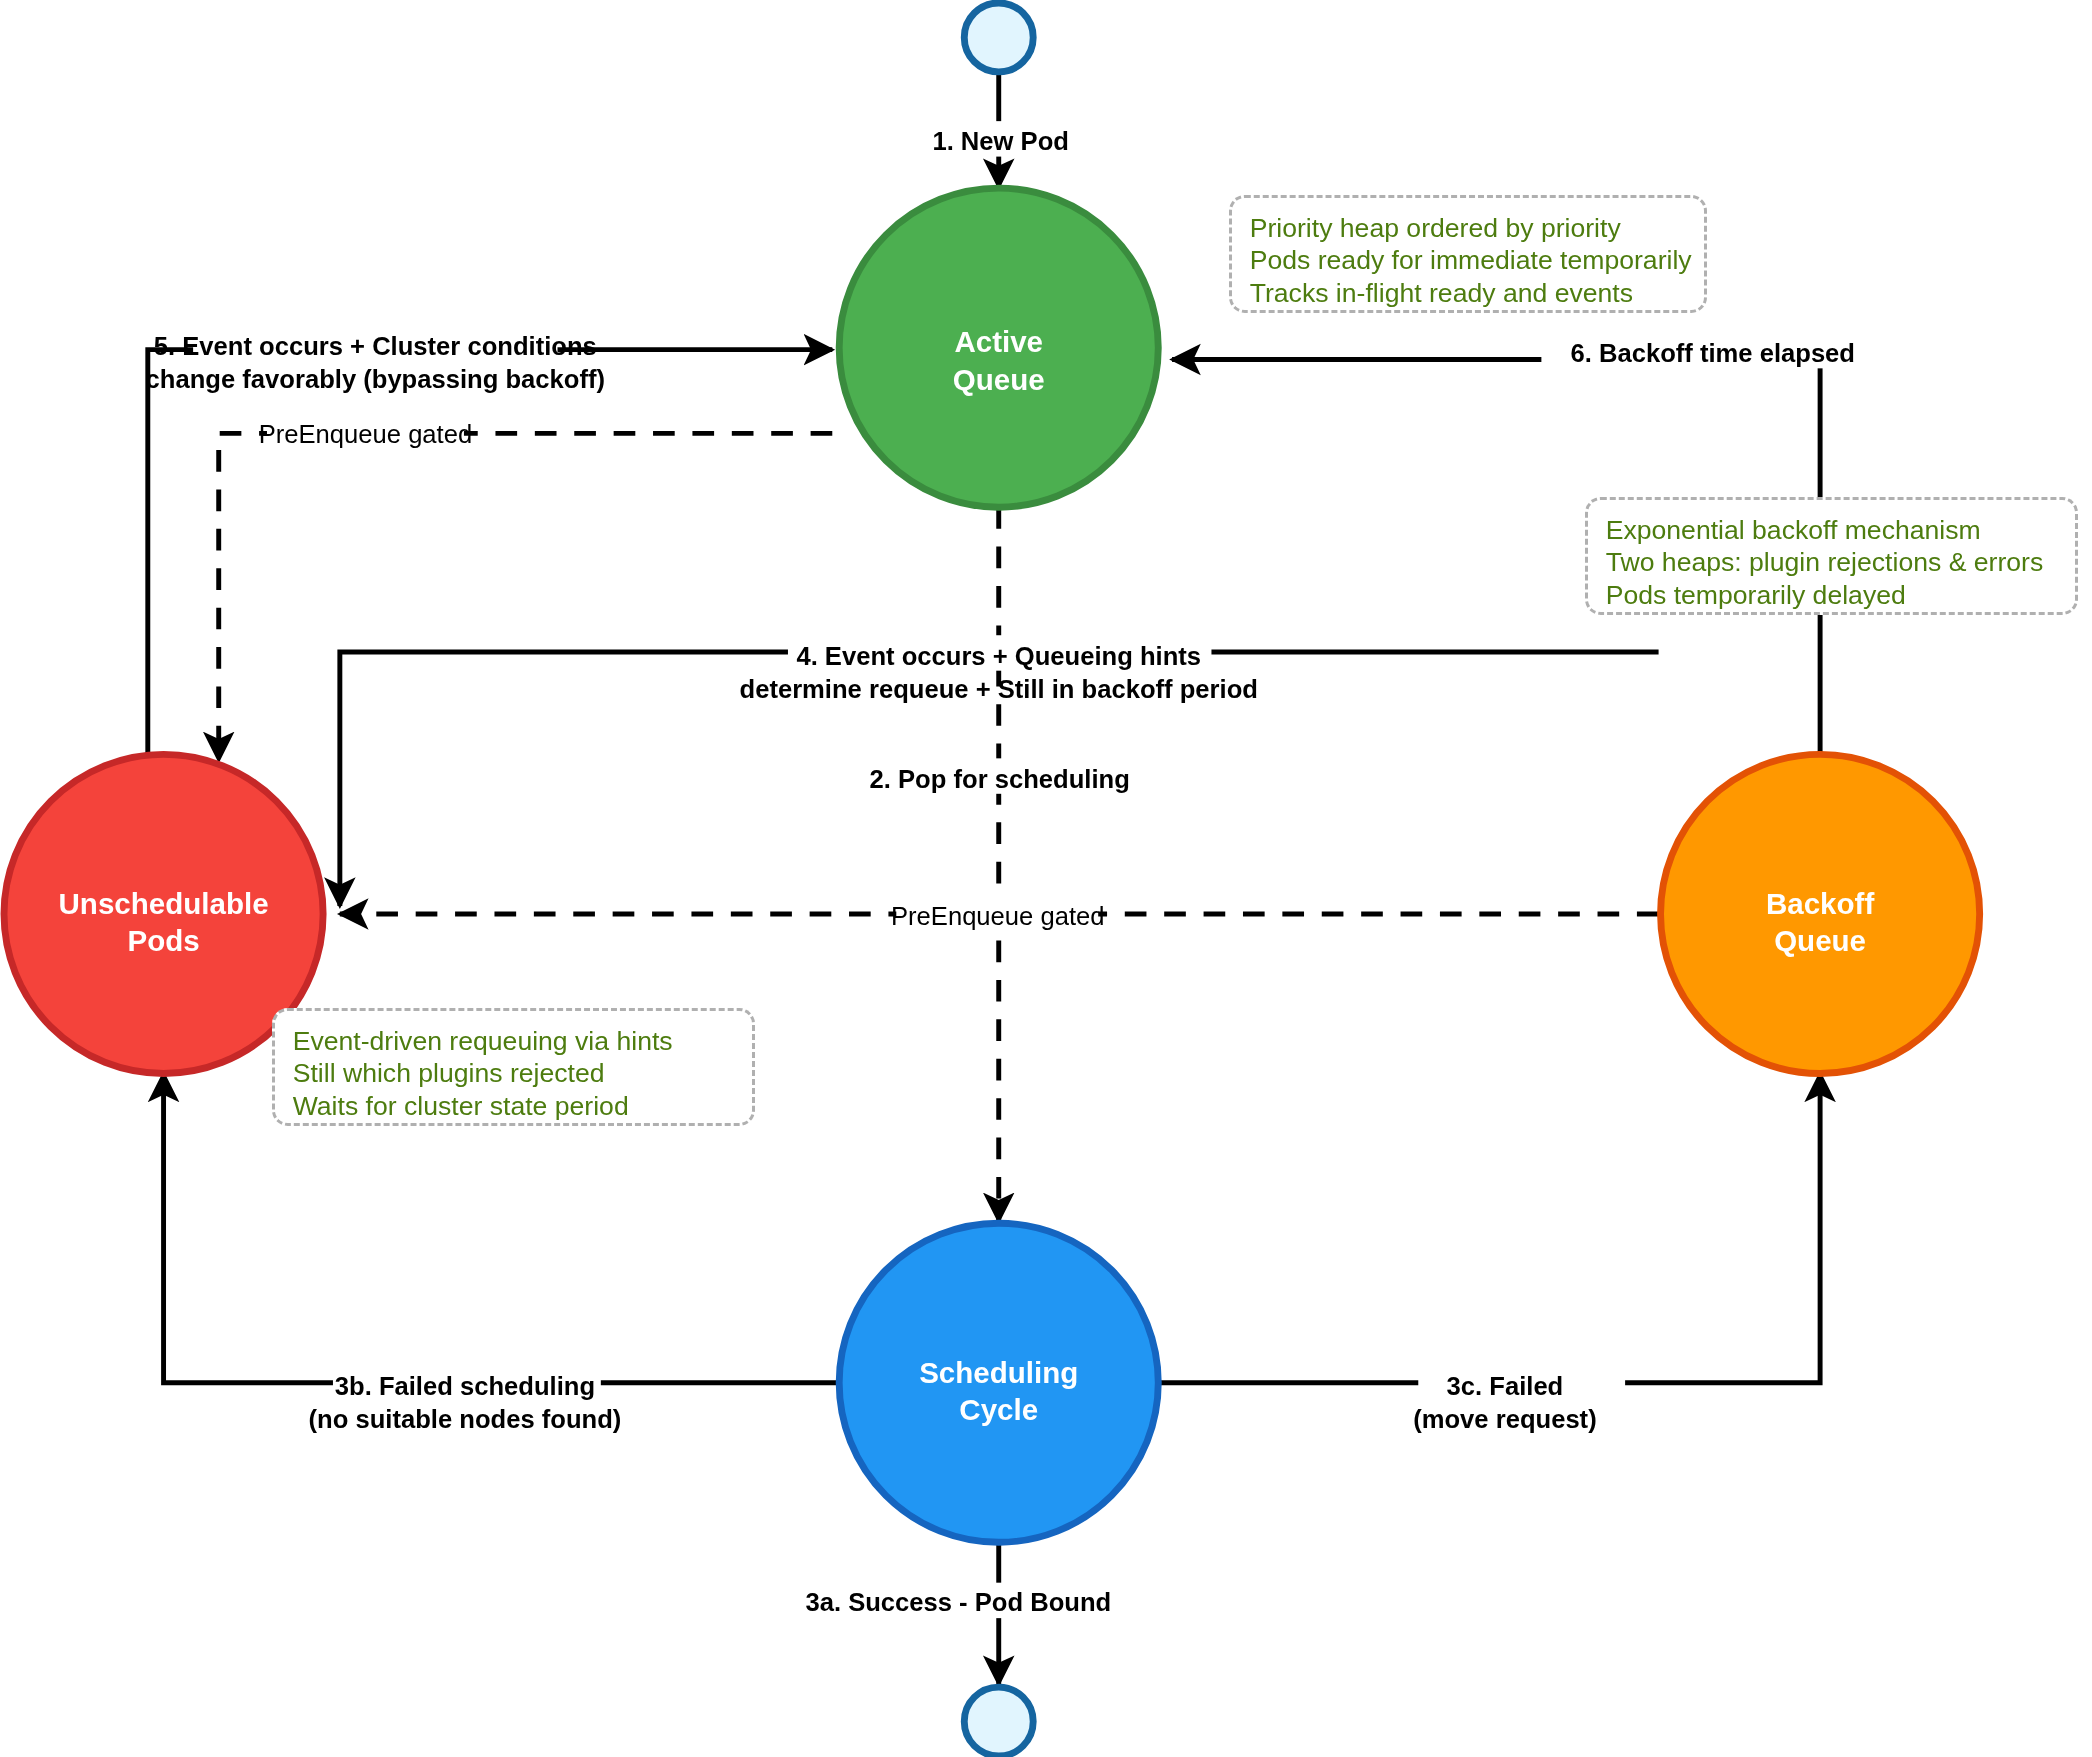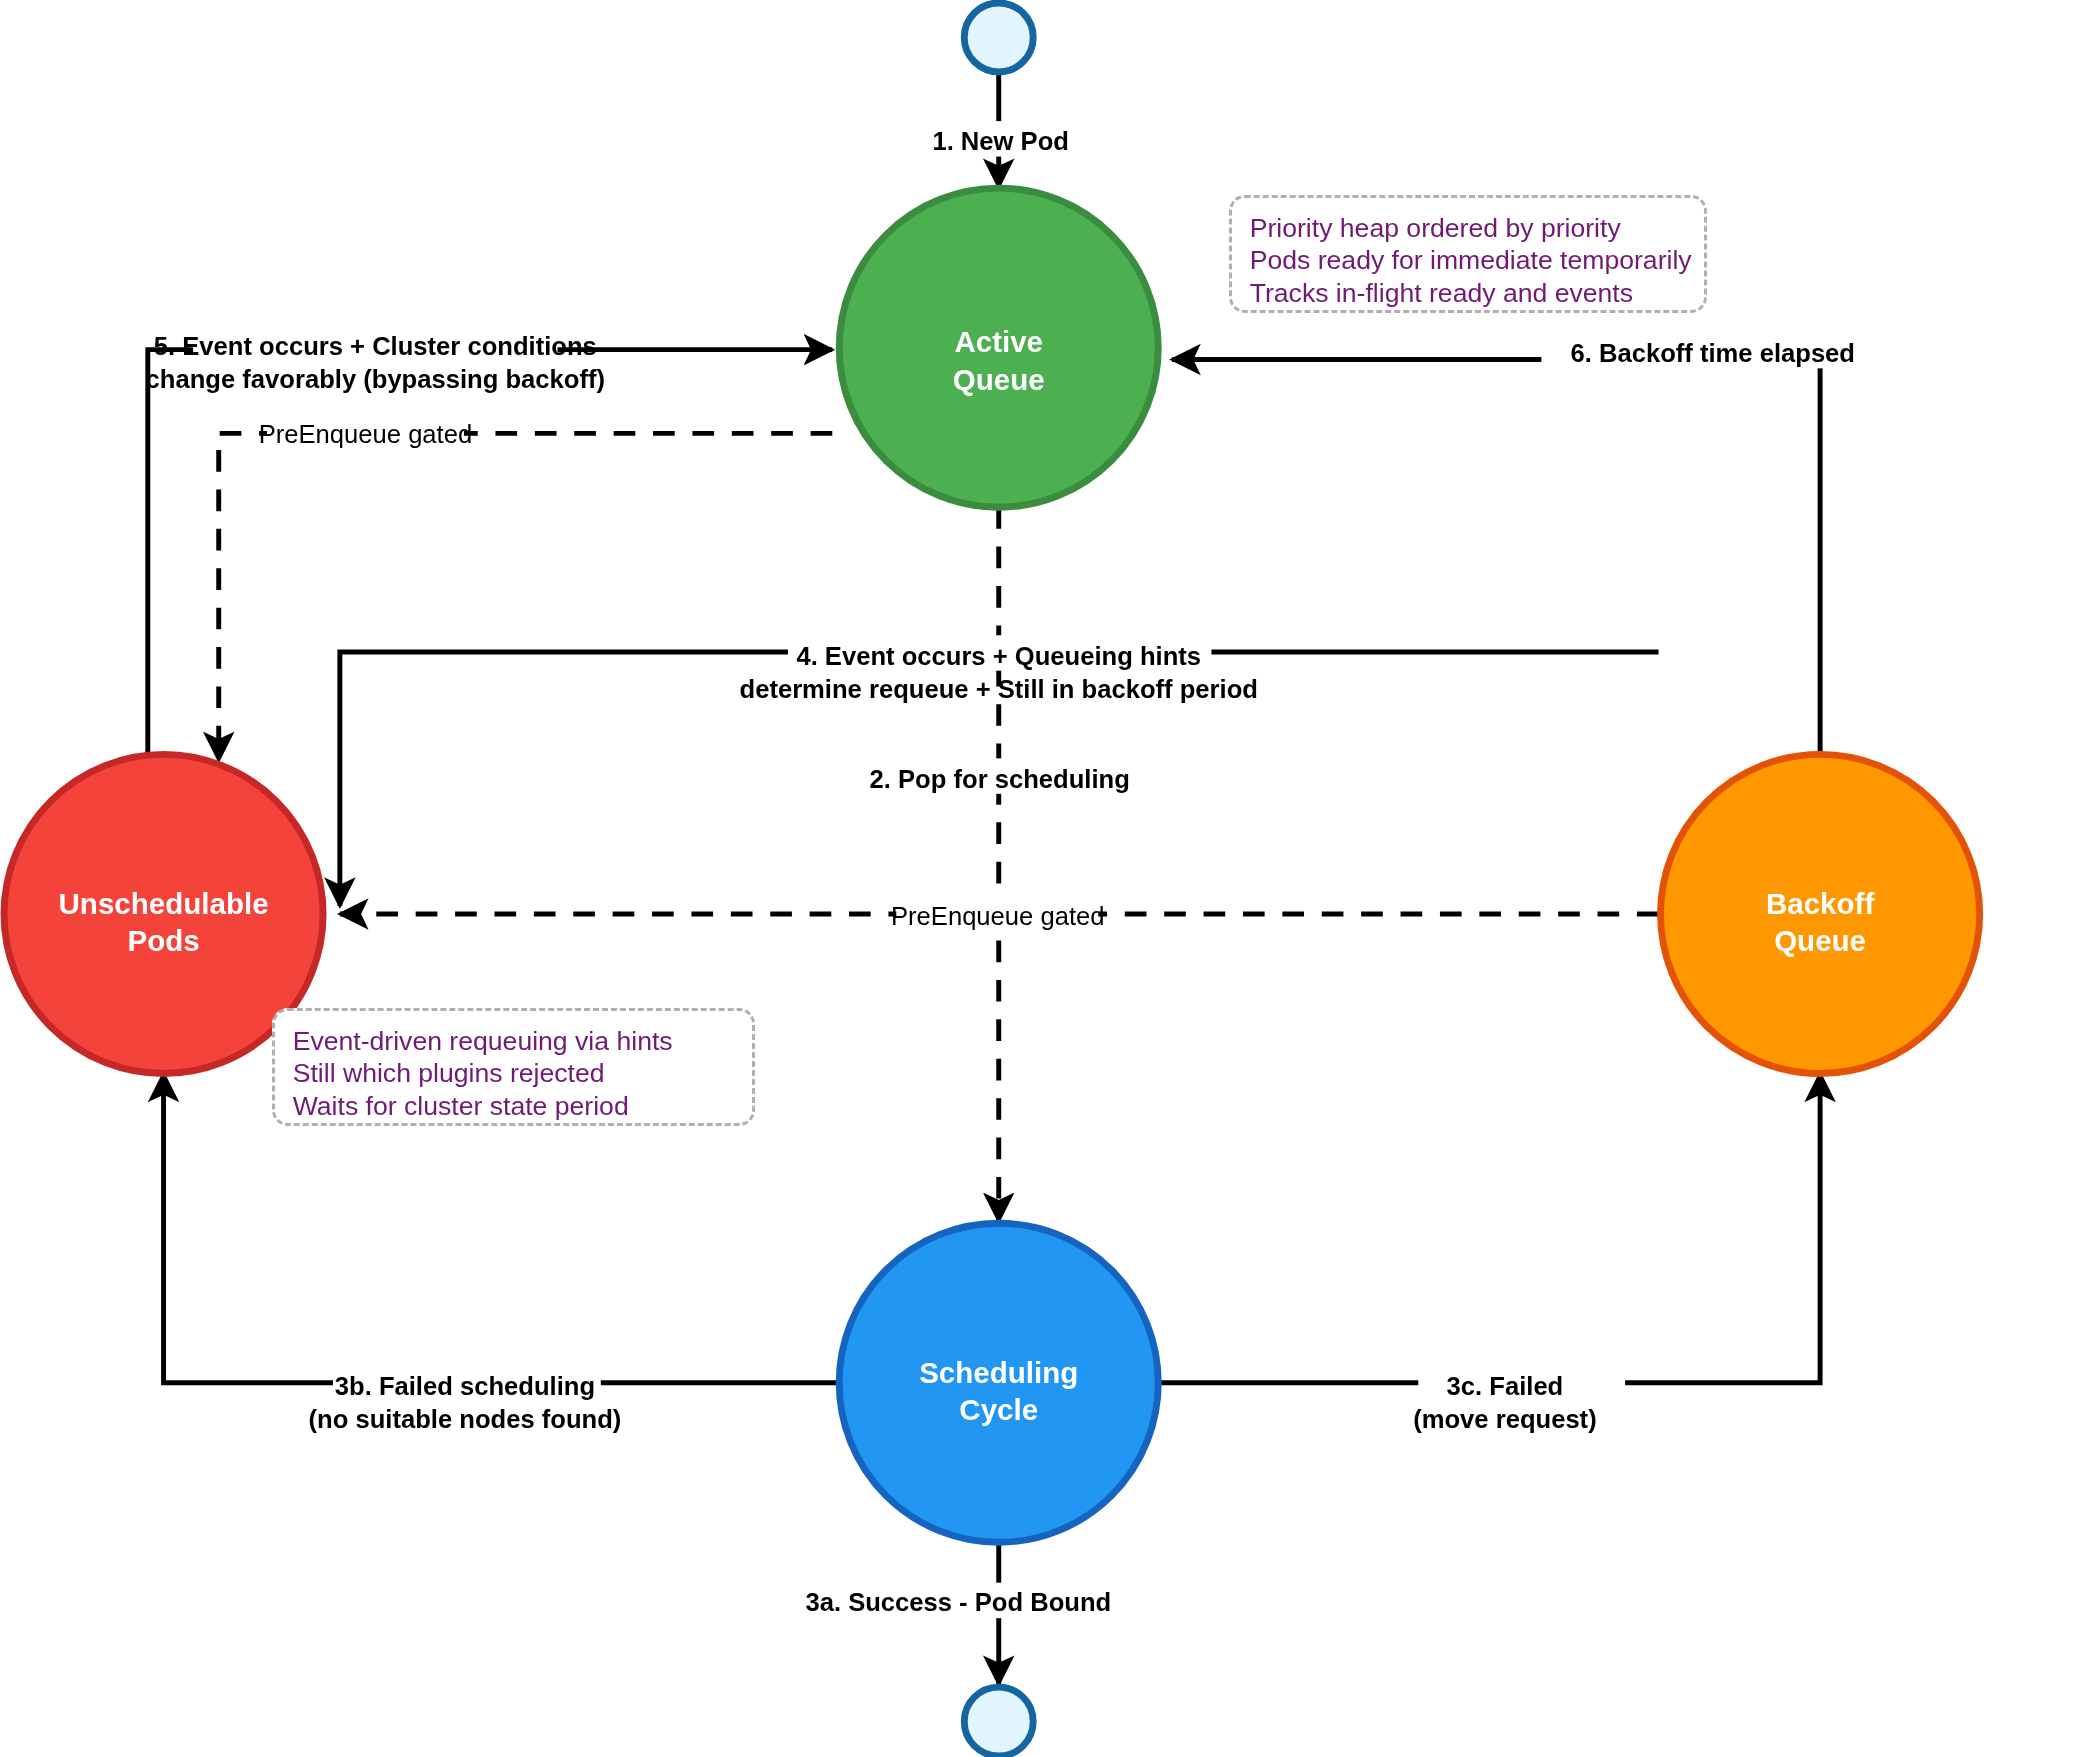--- a/index.html
+++ b/index.html
@@ -56,21 +56,21 @@
     border: 3px dashed #b0b0b0;
     border-radius: 15.8px;
     background: #ffffff;
     box-sizing: border-box;
     padding: 13.8px 15.8px 13.8px 17.7px;
   }
   .note-line {
     font-family: "Liberation Sans", sans-serif;
     font-size: 26.6px;
     line-height: 1.22;
-    color: #701a75;
+    color: #4d7c0f;
     white-space: nowrap;
   }
 </style>
 </head>
 <body>
 
 <div id="canvas">
 
   <svg id="diagram-svg" viewBox="0 0 2124 1784">
     <defs>
@@ -205,20 +205,25 @@
       <text class="edge-label" x="973" y="1636">3a. Success - Pod Bound</text>
     </g>
   </svg>
 
   <div class="note-box" style="left:1229px; top:195px; width:478px; height:118px;">
     <div class="note-line">Priority heap ordered by priority</div>
     <div class="note-line">Pods ready for immediate temporarily</div>
     <div class="note-line">Tracks in-flight ready and events</div>
   </div>
 
+  <div class="note-box" style="left:1585px; top:497px; width:493px; height:118px;">
+    <div class="note-line">Exponential backoff mechanism</div>
+    <div class="note-line">Two heaps: plugin rejections &amp; errors</div>
+    <div class="note-line">Pods temporarily delayed</div>
+  </div>
 
   <div class="note-box" style="left:272px; top:1008px; width:483px; height:118px;">
     <div class="note-line">Event-driven requeuing via hints</div>
     <div class="note-line">Still which plugins rejected</div>
     <div class="note-line">Waits for cluster state period</div>
   </div>
 
 </div>
 
 

